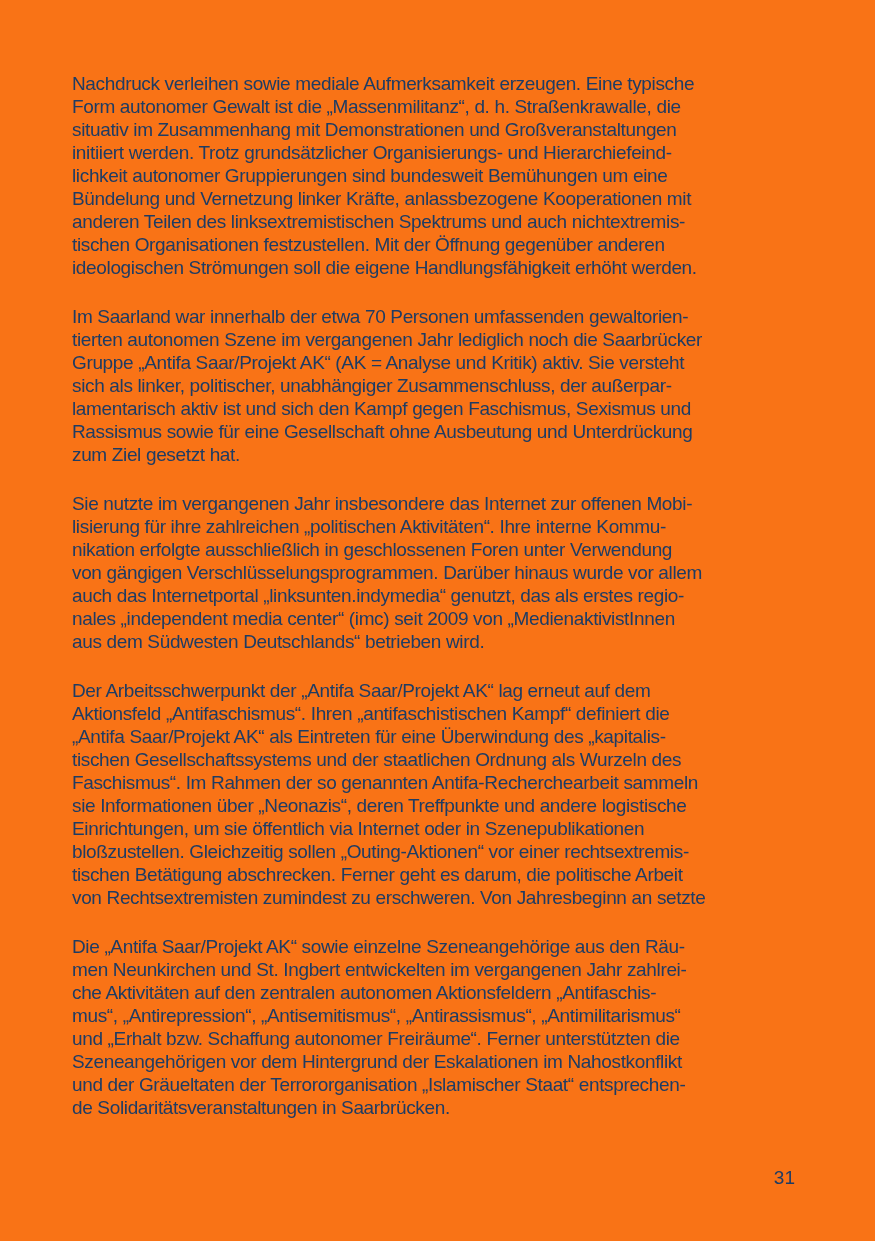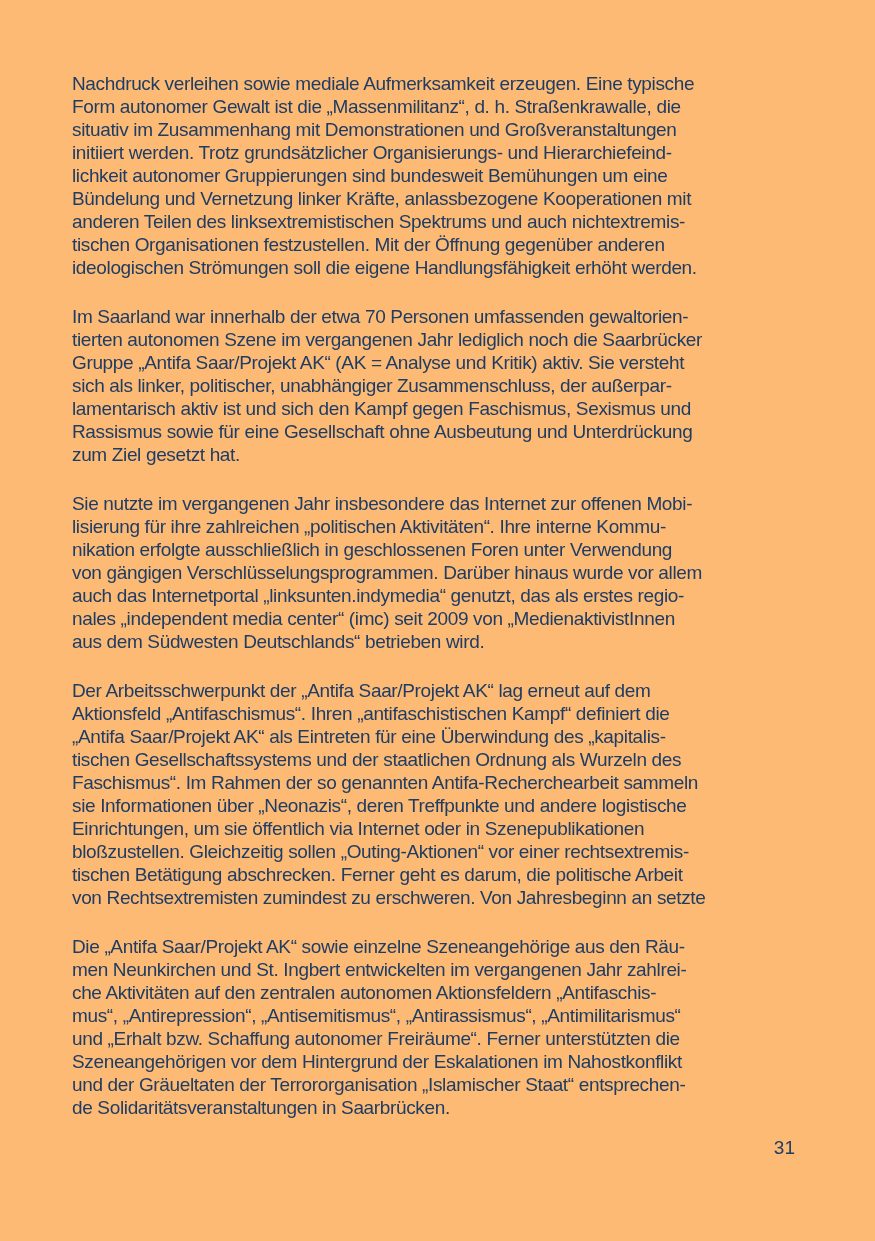--- a/index.html
+++ b/index.html
@@ -4,42 +4,42 @@
 <style>
   html, body {
     margin: 0;
     padding: 0;
     background: #ffffff;
   }
   .page {
     position: relative;
     width: 875px;
     height: 1241px;
-    background: #fdba74;
+    background: #f97316;
     overflow: hidden;
     font-family: "Liberation Sans", sans-serif;
   }
   .body-text {
     position: absolute;
     top: 72px;
     left: 72px;
     width: 732px;
   }
   .para {
     margin: 0 0 26px 0;
     font-size: 19px;
     line-height: 23px;
     letter-spacing: -0.35px;
     color: #1e3c64;
     white-space: pre-line;
     text-align: left;
   }
   .page-number {
     position: absolute;
-    top: 1136px;
+    top: 1166px;
     right: 80px;
     font-size: 19px;
     line-height: 23px;
     color: #1e3c64;
     text-align: right;
   }
 </style>
 </head>
 <body>
 

